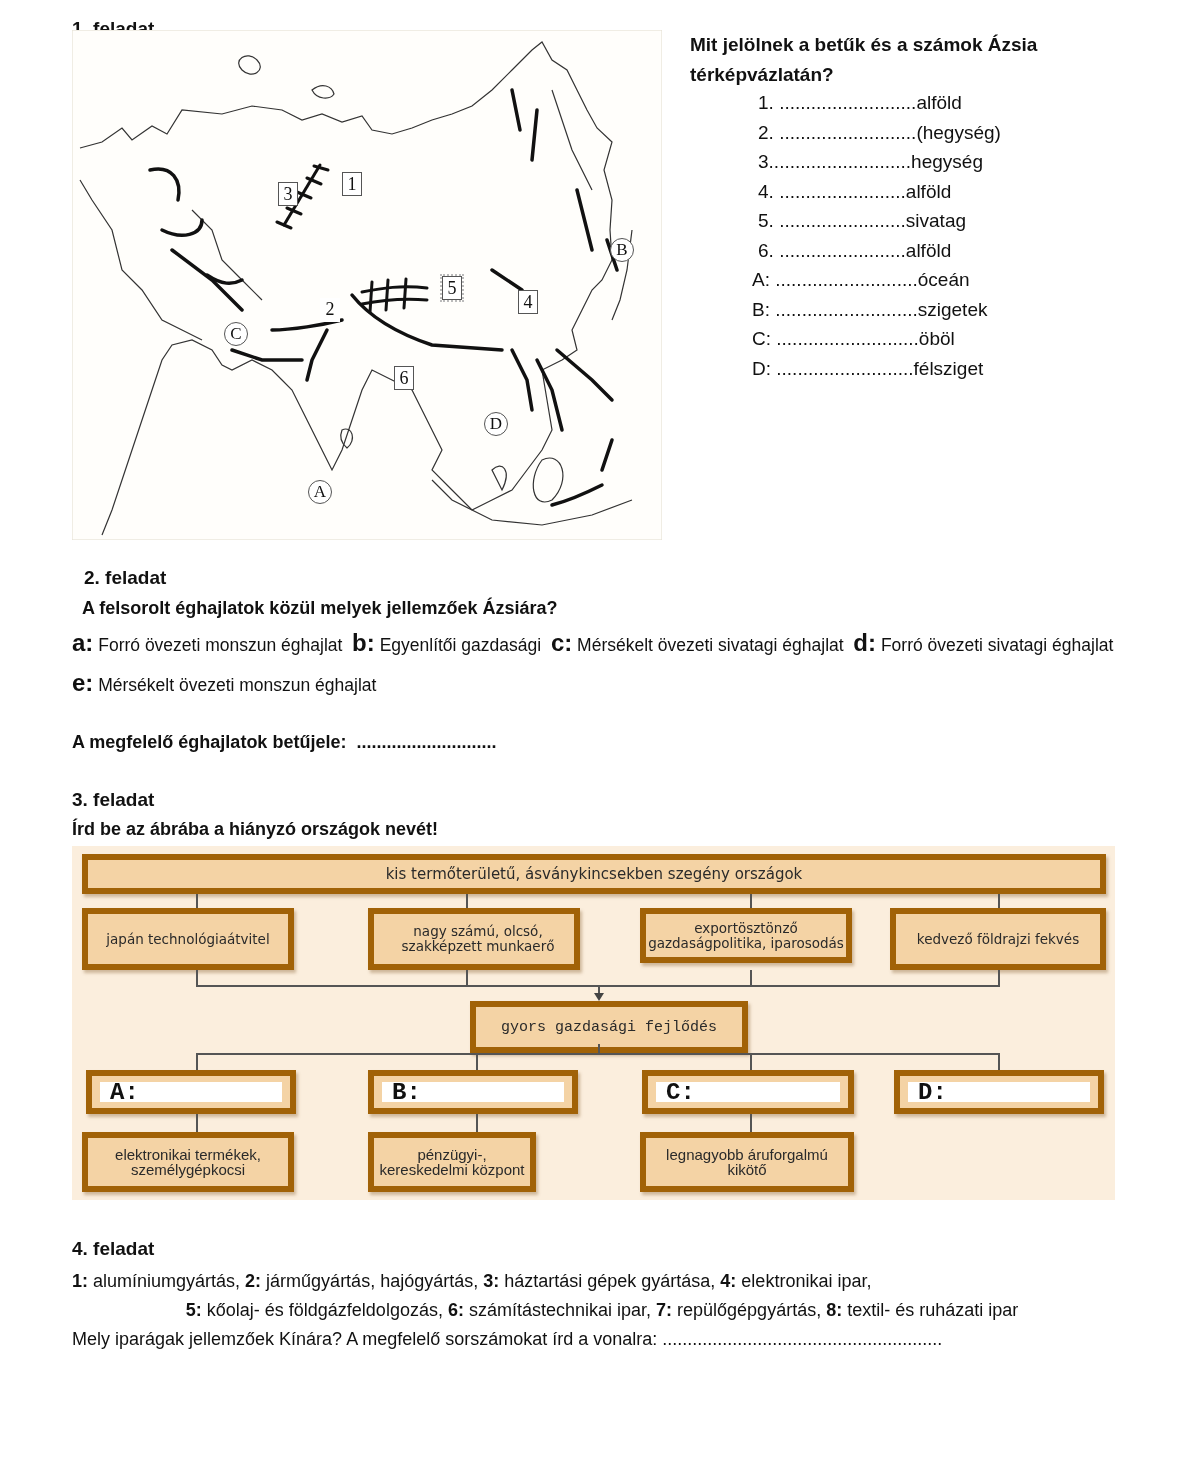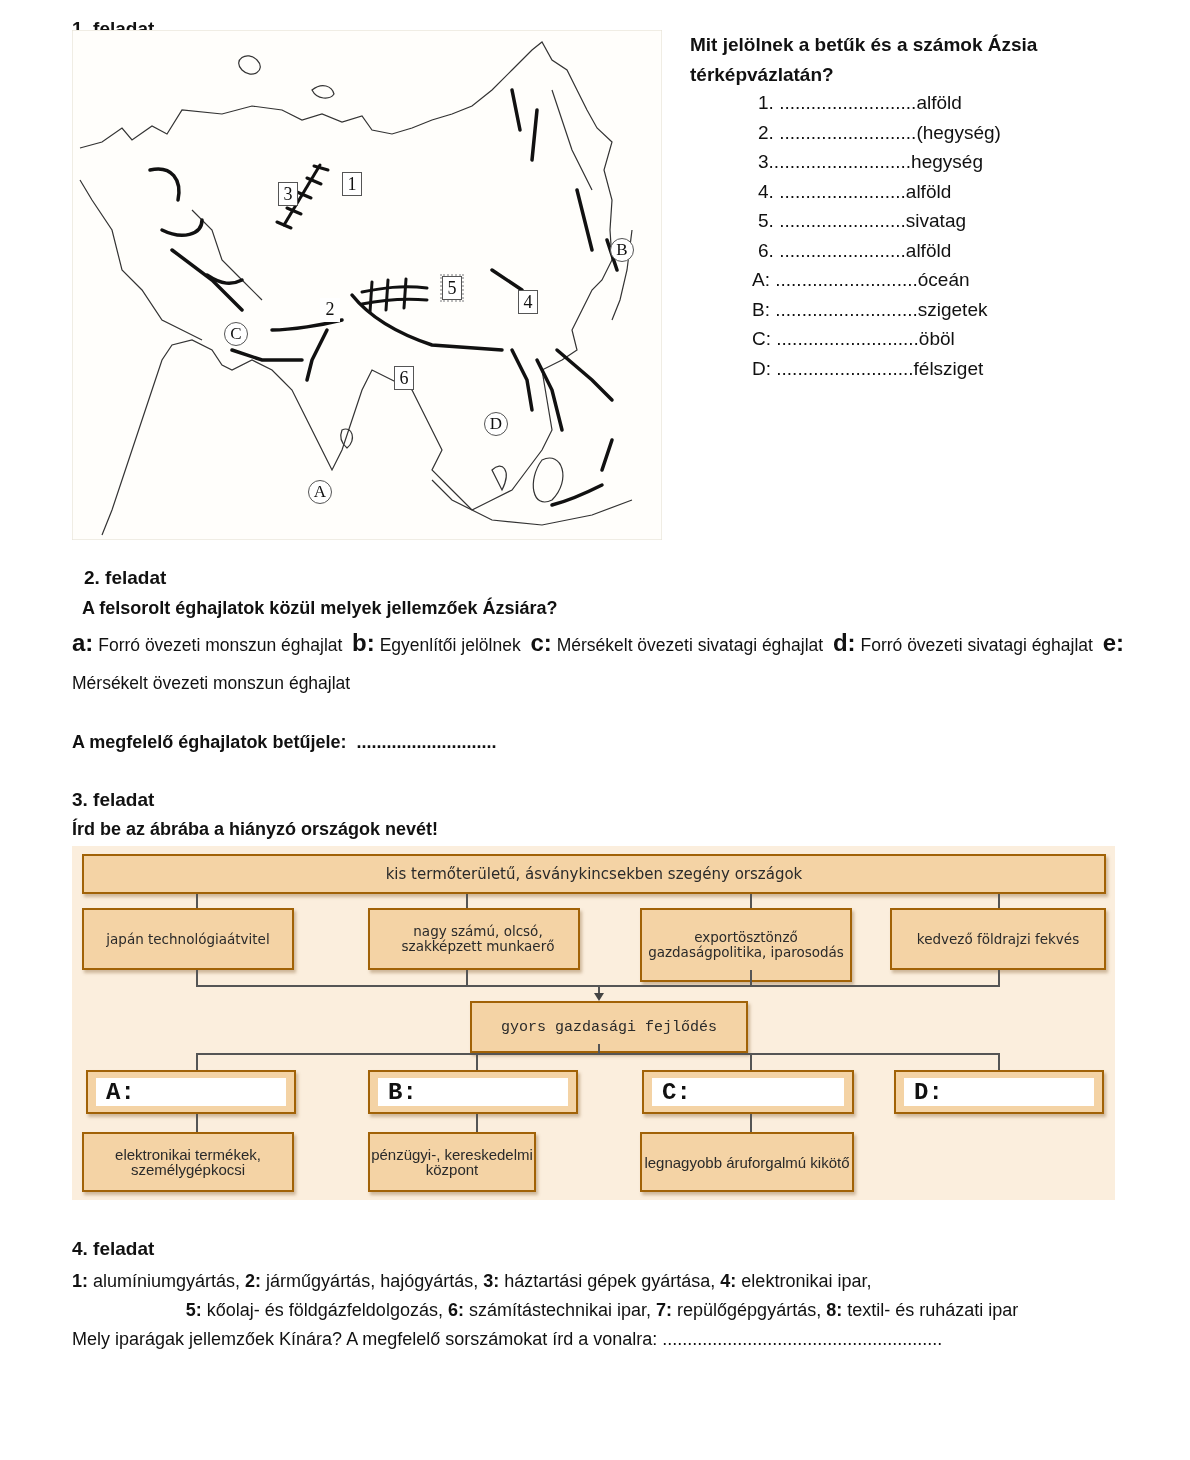--- a/index.html
+++ b/index.html
@@ -19,21 +19,21 @@
   .q-row { height: 29.5px; line-height: 29.5px; white-space: nowrap; }
   .q-row.ind { padding-left: 6px; }
 
   
   .t2 { font-size: 17.5px; line-height: 38px; }
   .t2 .lt { font-weight: bold; font-size: 24px; }
 
   
   #flow { left: 72px; top: 846px; width: 1043px; height: 354px; background: #fbeedd; }
   .fbox {
-    position: absolute; background: #f4d3a5; border: 2px solid #a16207;
+    position: absolute; background: #f4d3a5; border: 6px solid #a16207;
     box-shadow: 2px 3px 3px rgba(120,80,30,0.35);
     display: flex; align-items: center; justify-content: center; text-align: center;
     font-family: "DejaVu Sans", sans-serif; font-size: 13.5px; line-height: 15px; color: #2a2a2a;
   }
   .fbox-blank { justify-content: flex-start; padding: 6px 8px; }
   .fbox-blank .inner {
     background: #fff; width: 100%; height: 100%; display: flex; align-items: center;
     padding-left: 10px; font-family: "Liberation Mono", monospace; font-weight: bold; font-size: 24px; color: #111;
   }
   .line { position: absolute; background: #555; }
@@ -126,21 +126,21 @@
   <div class="q-row"><span>A: </span><span>...........................</span><span>óceán</span></div>
   <div class="q-row"><span>B: </span><span>...........................</span><span>szigetek</span></div>
   <div class="q-row"><span>C: </span><span>...........................</span><span>öböl</span></div>
   <div class="q-row"><span>D: </span><span>..........................</span><span>félsziget</span></div>
 </div>
 
 <div class="abs task-title" style="left:84px; top:567px;">2. feladat</div>
 <div class="abs" style="left:82px; top:598px; font-weight:bold; font-size:18px;">A felsorolt éghajlatok közül melyek jellemzőek Ázsiára?</div>
 <div class="abs t2" style="left:72px; top:624px; width:1060px;">
   <span class="lt">a:</span> <span>Forró övezeti monszun éghajlat</span>&nbsp;
-  <span class="lt">b:</span> <span>Egyenlítői jelölnek</span>&nbsp;
+  <span class="lt">b:</span> <span>Egyenlítői gazdasági</span>&nbsp;
   <span class="lt">c:</span> <span>Mérsékelt övezeti sivatagi éghajlat</span>&nbsp;
   <span class="lt">d:</span> <span>Forró övezeti sivatagi éghajlat</span>&nbsp;
   <span class="lt">e:</span> <span>Mérsékelt övezeti monszun éghajlat</span>
 </div>
 <div class="abs" style="left:72px; top:732px; font-weight:bold; font-size:18px; white-space:nowrap;">
   <span>A megfelelő éghajlatok betűjele:</span>&nbsp;
   <span>............................</span>
 </div>
 
 <div class="abs task-title" style="left:72px; top:789px;">3. feladat</div>
@@ -150,21 +150,21 @@
 
   <div class="fbox" style="left:10px; top:8px; width:1024px; height:40px; font-size:15px;">kis termőterületű, ásványkincsekben szegény országok</div>
 
   <div class="line" style="left:124px; top:48px; width:2px; height:14px;"></div>
   <div class="line" style="left:394px; top:48px; width:2px; height:14px;"></div>
   <div class="line" style="left:678px; top:48px; width:2px; height:14px;"></div>
   <div class="line" style="left:926px; top:48px; width:2px; height:14px;"></div>
 
   <div class="fbox" style="left:10px; top:62px; width:212px; height:62px;">japán technológiaátvitel</div>
   <div class="fbox" style="left:296px; top:62px; width:212px; height:62px;padding-left:8px;">nagy számú, olcsó, szakképzett munkaerő</div>
-  <div class="fbox" style="left:568px; top:62px; width:212px; height:74px;">exportösztönző gazdaságpolitika, iparosodás</div>
+  <div class="fbox" style="left:568px; top:62px; width:212px; height:55px;">exportösztönző gazdaságpolitika, iparosodás</div>
   <div class="fbox" style="left:818px; top:62px; width:216px; height:62px;">kedvező földrajzi fekvés</div>
 
   <div class="line" style="left:124px; top:124px; width:2px; height:16px;"></div>
   <div class="line" style="left:394px; top:124px; width:2px; height:16px;"></div>
   <div class="line" style="left:678px; top:124px; width:2px; height:16px;"></div>
   <div class="line" style="left:926px; top:124px; width:2px; height:16px;"></div>
   <div class="line" style="left:124px; top:139px; width:804px; height:2px;"></div>
   <div class="line" style="left:526px; top:140px; width:2px; height:8px;"></div>
   <div class="arrow" style="left:522px; top:147px;"></div>
 

